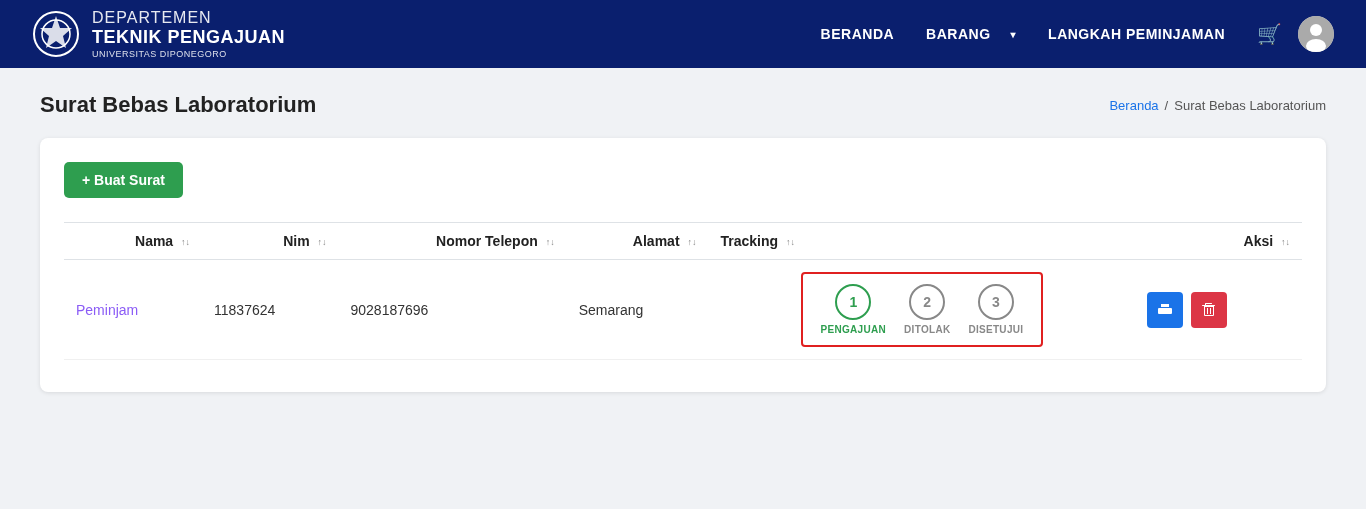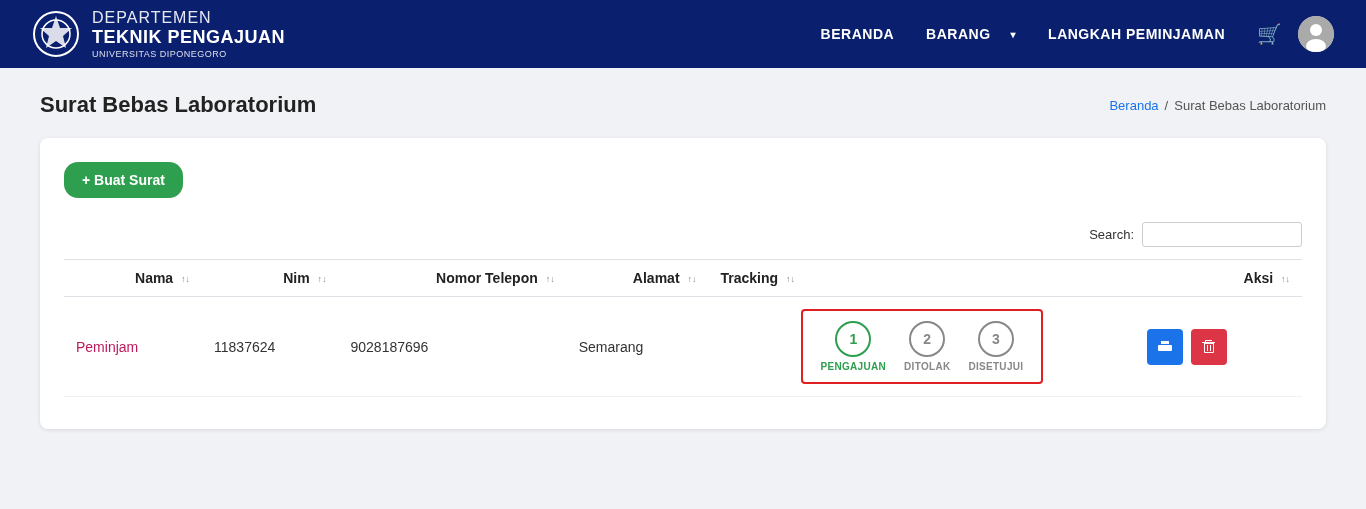--- a/index.html
+++ b/index.html
@@ -126,21 +126,21 @@
       border-radius: 8px;
       box-shadow: 0 1px 4px rgba(0,0,0,0.1);
       padding: 24px 24px 32px;
     }
 
     
     .btn-buat-surat {
       background: #2e9e4f;
       color: #fff;
       border: none;
-      border-radius: 14px;
+      border-radius: 5px;
       padding: 10px 18px;
       font-size: 14px;
       font-weight: bold;
       cursor: pointer;
       display: flex;
       align-items: center;
       gap: 6px;
       margin-bottom: 24px;
     }
 
@@ -190,21 +190,21 @@
     .sort-icon {
       display: inline-flex;
       flex-direction: column;
       margin-left: 4px;
       vertical-align: middle;
       line-height: 1;
       font-size: 9px;
       color: #888;
     }
     .name-link {
-      color: #be185d;
+      color: #8b5cf6;
       cursor: pointer;
       text-decoration: none;
     }
 
     
     .tracking-cell-wrapper {
       border: 2.5px solid #e02020;
       border-radius: 4px;
       display: inline-block;
       padding: 10px 18px;
@@ -317,24 +317,20 @@
       <a class="breadcrumb-link">Beranda</a>
       <span class="breadcrumb-sep">/</span>
       <span class="breadcrumb-current">Surat Bebas Laboratorium</span>
     </nav>
   </div>
 
   <div class="card">
 
     <button class="btn-buat-surat">+ Buat Surat</button>
 
-    <div class="table-toolbar">
-      <span class="search-label">Search:</span>
-      <input class="search-input" type="text" placeholder="" style="">
-    </div>
 
     <table class="data-table">
       <thead>
         <tr>
           <th>
             <span>Nama</span>
             <span class="sort-icon">↑↓</span>
           </th>
           <th>
             <span>Nim</span>

